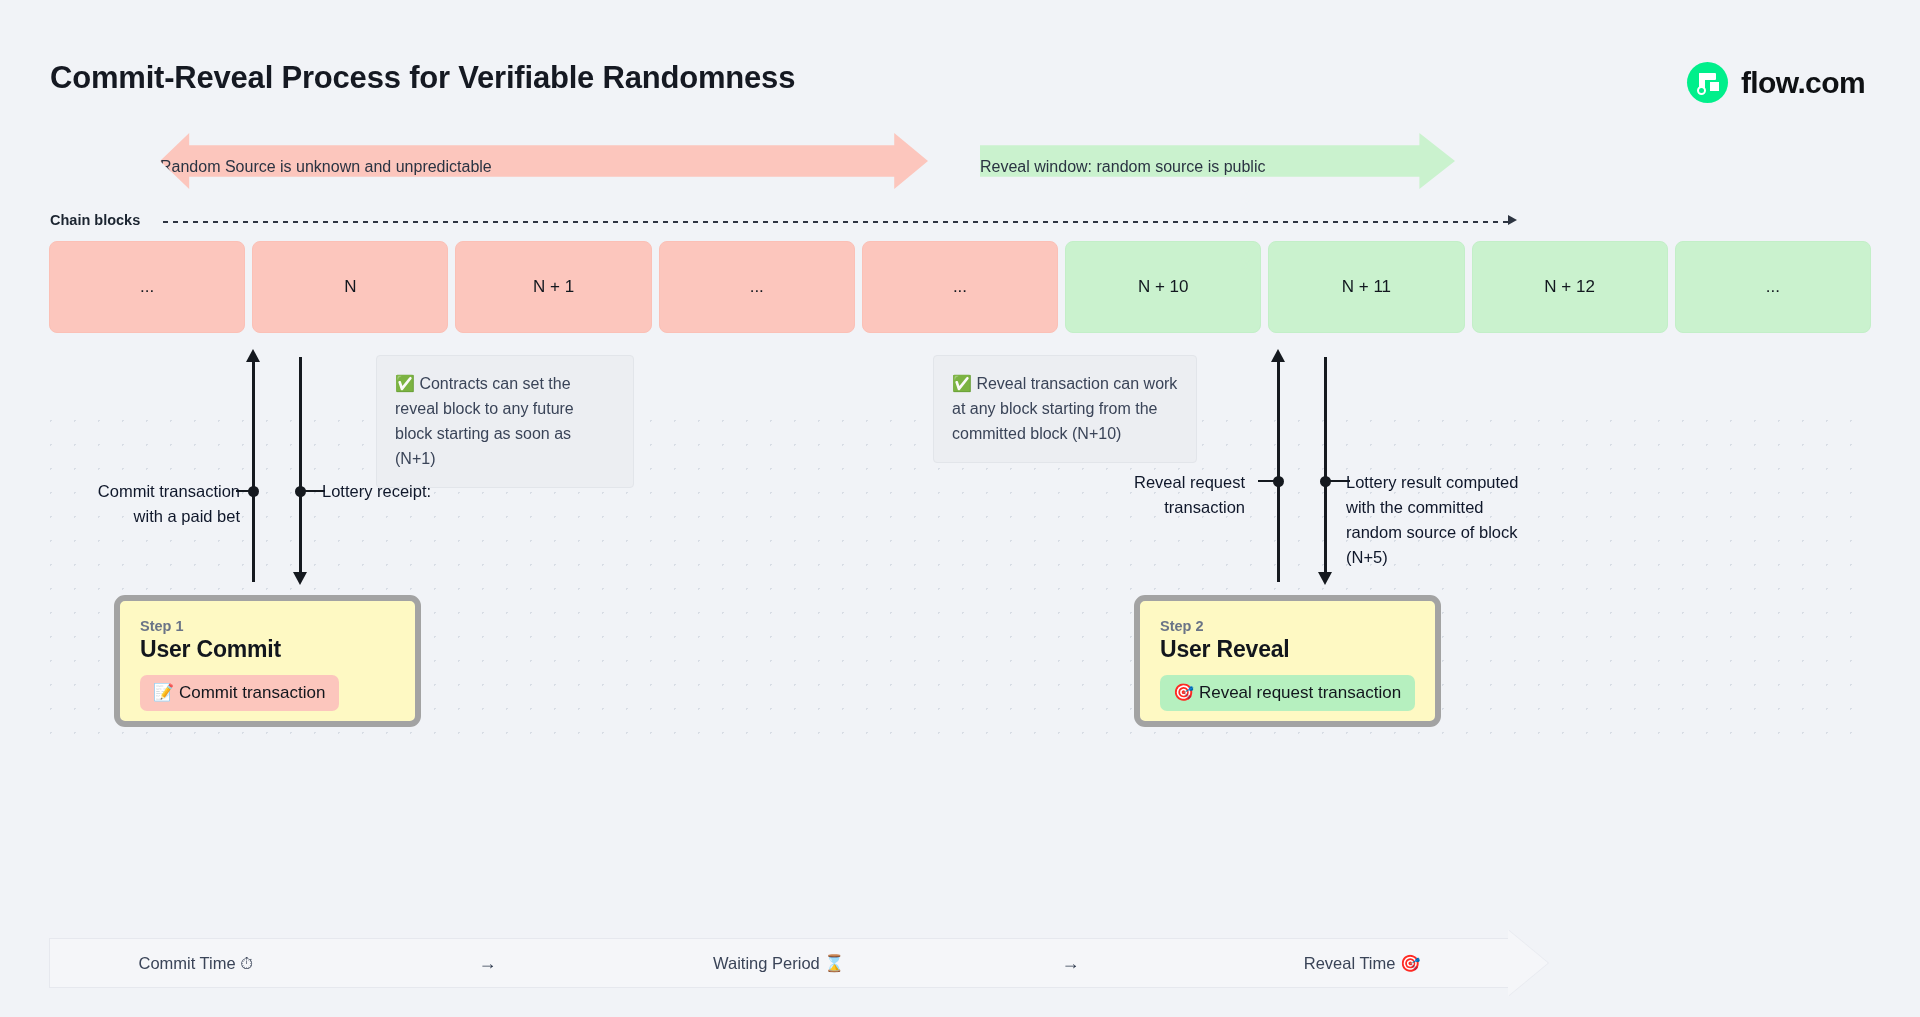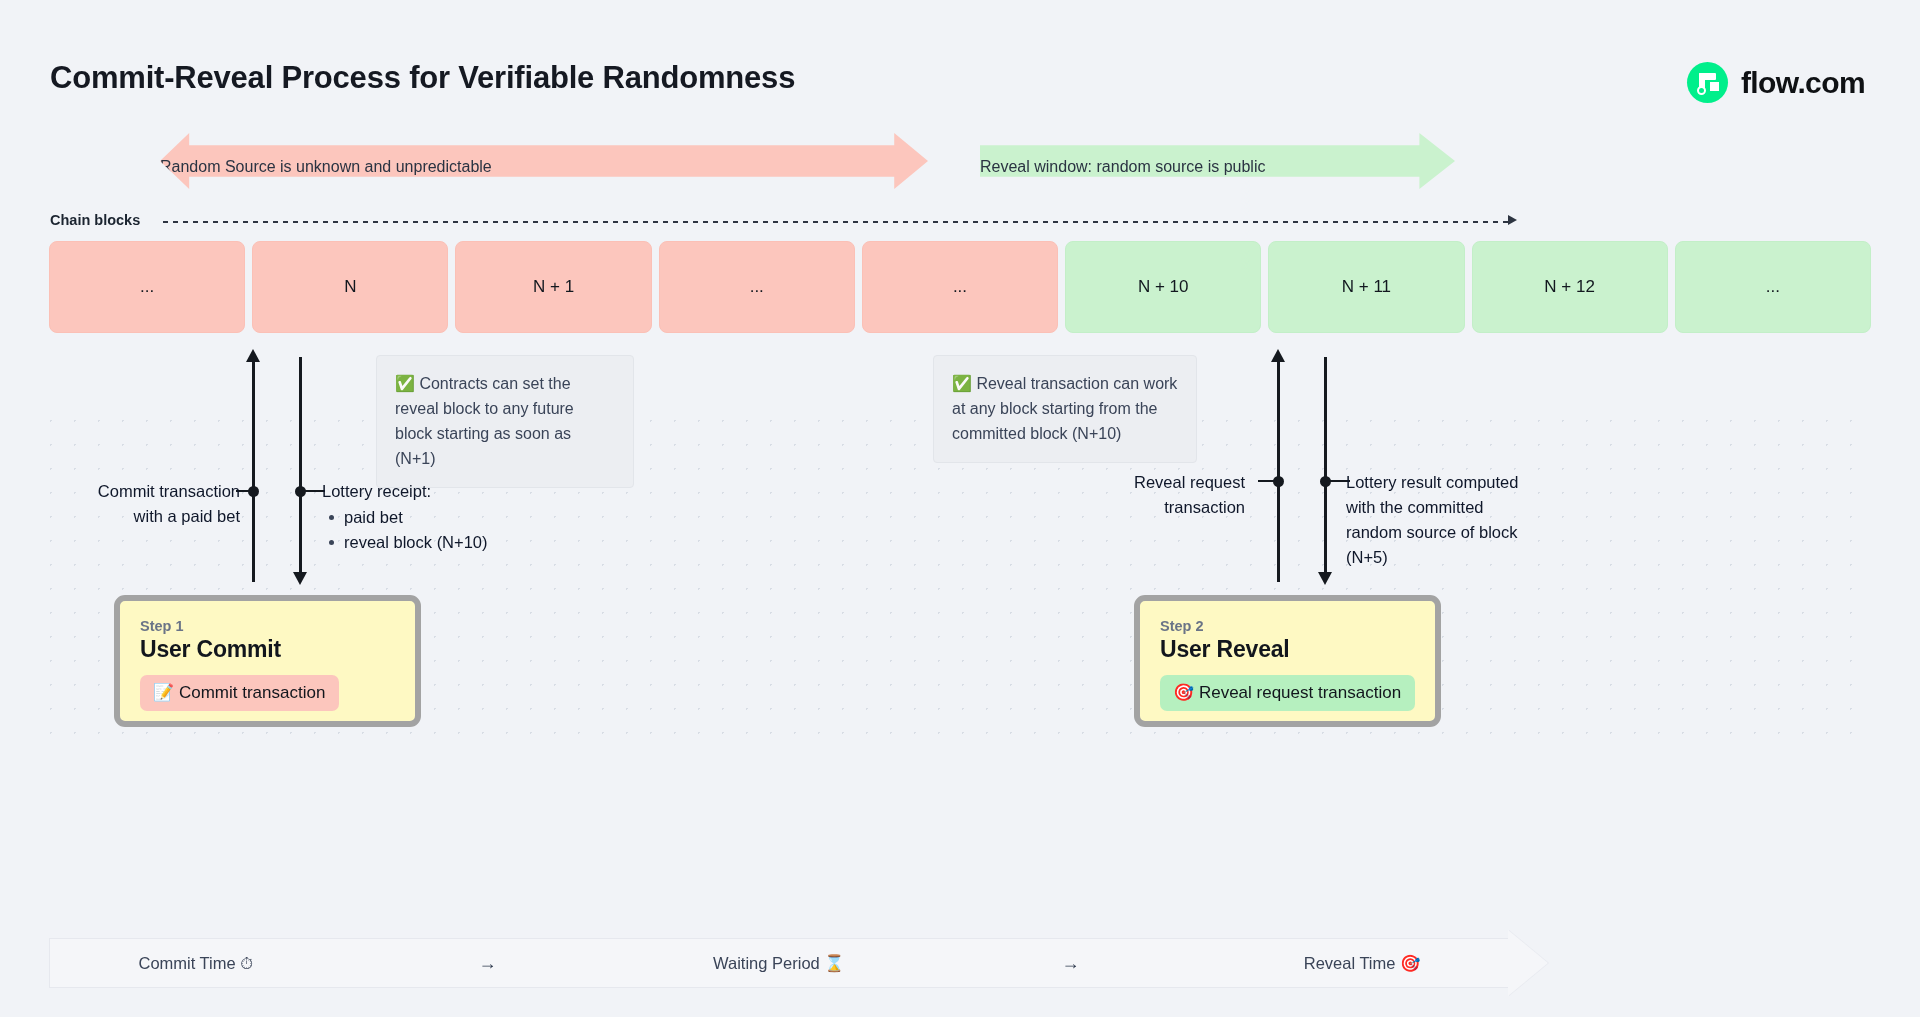--- a/index.html
+++ b/index.html
@@ -362,24 +362,20 @@
 </div>
 <div class="note note-reveal">
   <span class="chk">✅</span>
   <span>Reveal transaction can work at any block starting from the committed block (N+10)</span>
 </div>
 
 <div class="ann ann-commit">Commit transaction with a paid bet</div>
 
 <div class="ann ann-receipt">
   <div>Lottery receipt:</div>
-  <ul>
-    <li>paid bet</li>
-    <li>reveal block (N+10)</li>
-  </ul>
 </div>
 
 <div class="ann ann-revreq">Reveal request transaction</div>
 <div class="ann ann-result">Lottery result computed with the committed random source of block (N+5)</div>
 
 <div class="step-card card-commit">
   <div class="step-kicker">Step 1</div>
   <div class="step-title">User Commit</div>
   <div class="pill pink">
     <span>📝</span>

